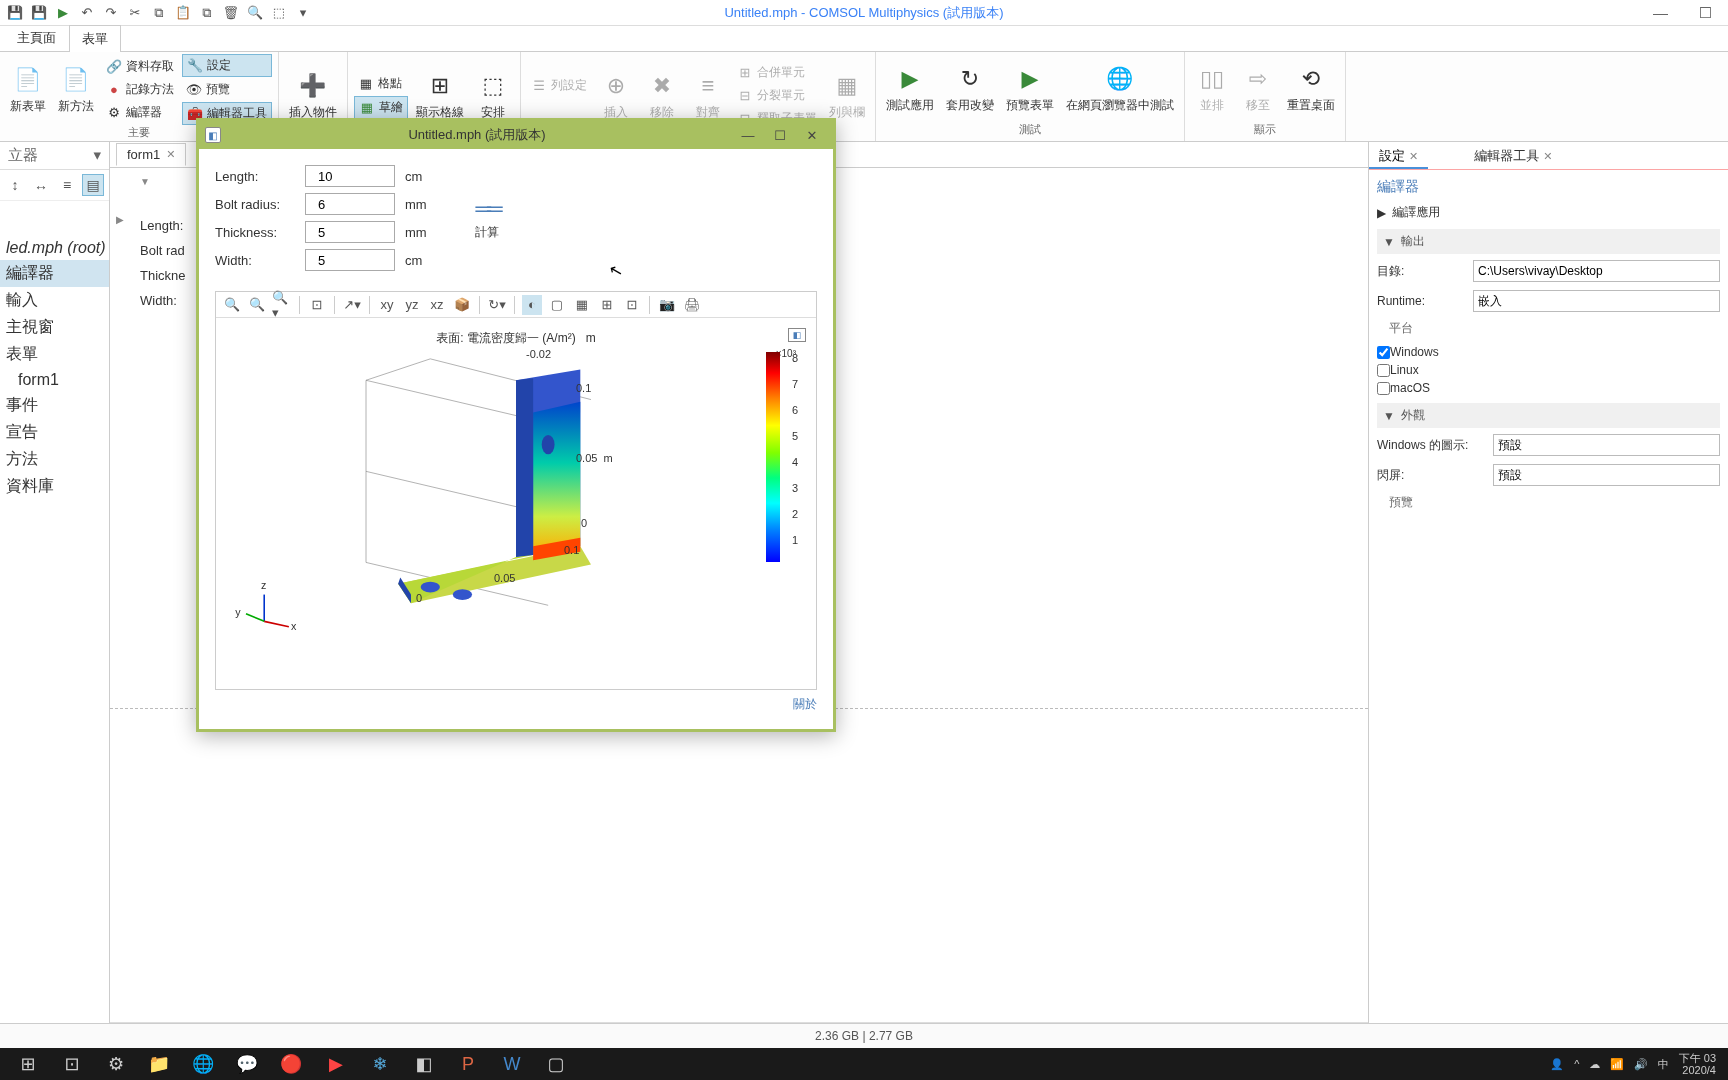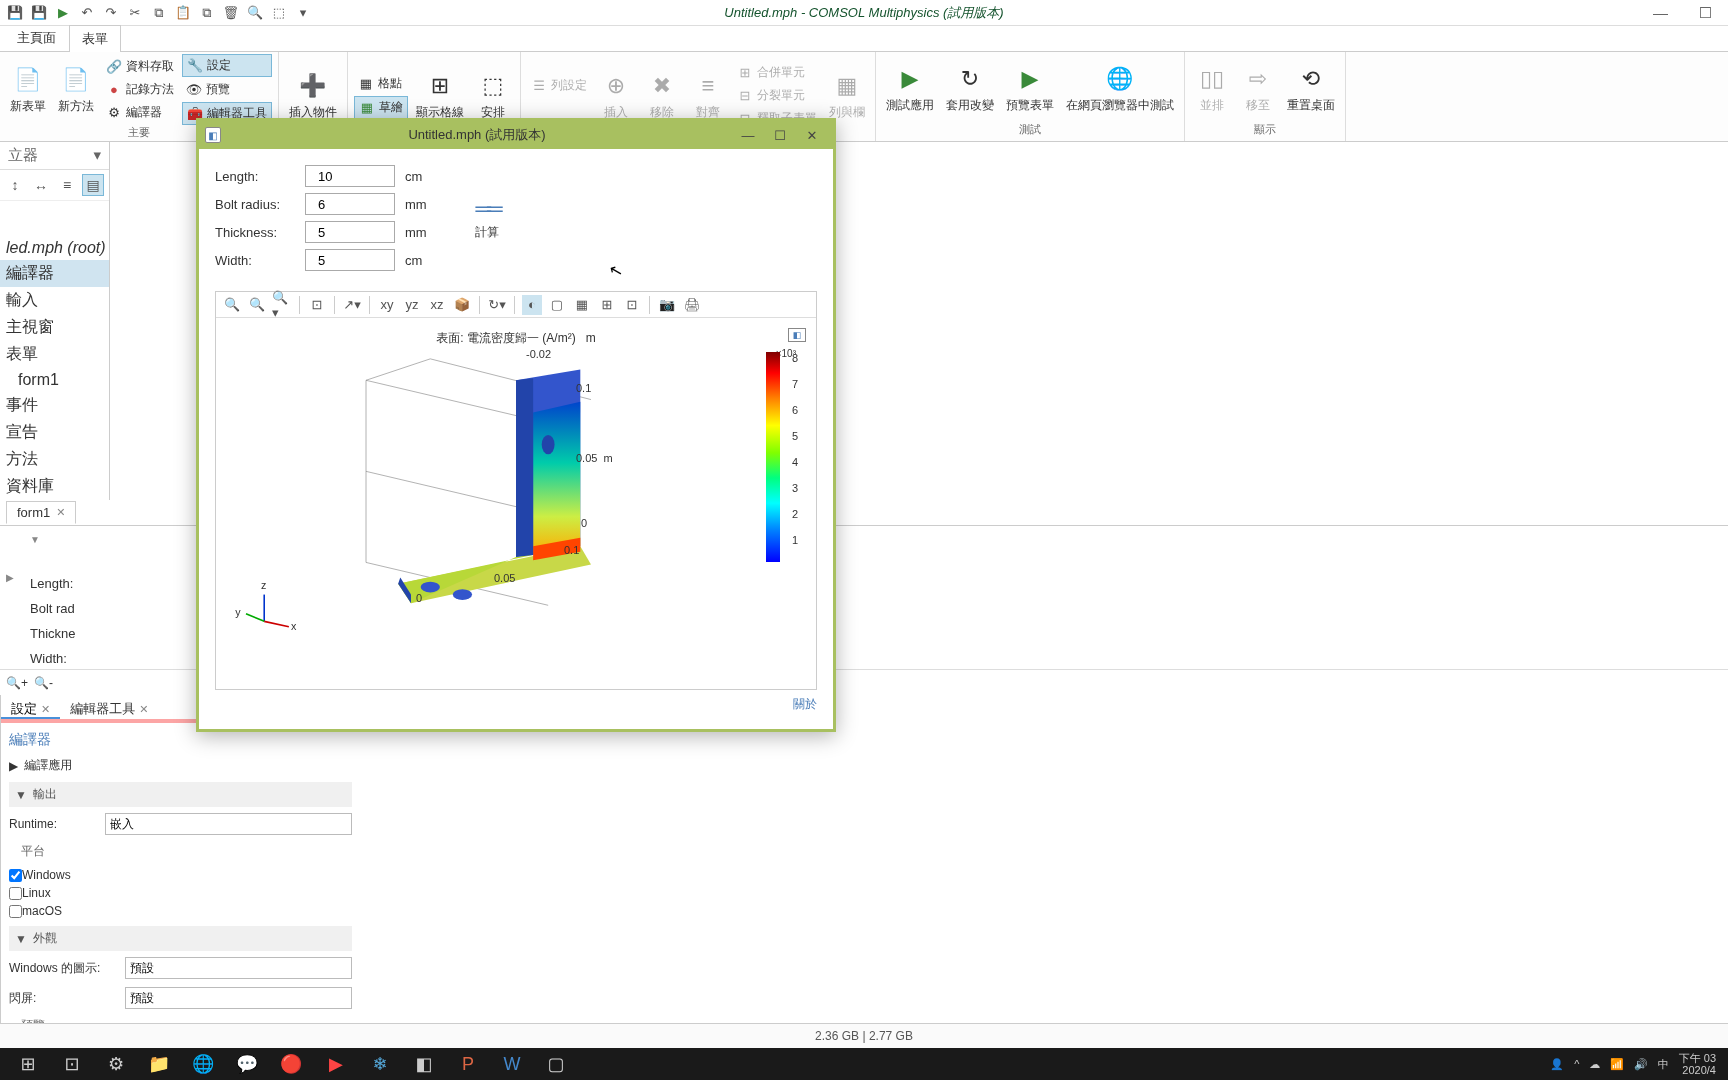--- a/index.html
+++ b/index.html
@@ -2,21 +2,21 @@
 <html><head>
 <meta charset="utf-8">
 <style>
 * { box-sizing: border-box; margin: 0; padding: 0; font-family: "Microsoft YaHei", "Segoe UI", sans-serif; }
 body { width: 1728px; height: 1080px; background: #fff; overflow: hidden; font-size: 12px; color: #333; position: relative; }
 
 
 .titlebar { height: 26px; background: #fff; display: flex; align-items: center; border-bottom: 1px solid #ddd; }
 .quick-access { display: flex; gap: 6px; padding-left: 6px; align-items: center; }
 .quick-access .qa-btn { width: 18px; height: 18px; display: flex; align-items: center; justify-content: center; font-size: 13px; color: #555; cursor: pointer; }
-.titlebar-title { position: absolute; left: 50%; transform: translateX(-50%); font-size: 13px; color: #14532d; font-style: italic; }
+.titlebar-title { position: absolute; left: 50%; transform: translateX(-50%); font-size: 13px; color: #3b82f6; }
 .win-controls { margin-left: auto; display: flex; }
 .win-controls div { width: 45px; height: 26px; display: flex; align-items: center; justify-content: center; font-size: 15px; color: #666; }
 
 
 .ribbon-tabs { height: 26px; display: flex; align-items: flex-end; border-bottom: 1px solid #ccc; padding-left: 4px; }
 .ribbon-tab { padding: 4px 12px; font-size: 13px; border: 1px solid transparent; border-bottom: none; }
 .ribbon-tab.active { background: #fff; border-color: #ccc; position: relative; top: 1px; }
 
 
 .ribbon { height: 90px; background: #fdfdfd; border-bottom: 1px solid #ccc; display: flex; }
@@ -25,21 +25,21 @@
 .ribbon-group-label { font-size: 11px; color: #666; padding-bottom: 2px; }
 .big-btn { display: flex; flex-direction: column; align-items: center; justify-content: center; padding: 2px 4px; font-size: 12px; cursor: pointer; min-width: 42px; }
 .big-btn .icon { width: 32px; height: 32px; display: flex; align-items: center; justify-content: center; font-size: 22px; margin-bottom: 2px; }
 .small-btn { display: flex; align-items: center; gap: 4px; padding: 2px 4px; font-size: 12px; cursor: pointer; white-space: nowrap; }
 .small-btn .icon { width: 16px; height: 16px; display: flex; align-items: center; justify-content: center; font-size: 13px; }
 .small-btn-col { display: flex; flex-direction: column; gap: 2px; }
 .small-btn.active { background: #cce4f0; border: 1px solid #7ab8d8; }
 .small-btn.disabled, .big-btn.disabled { opacity: 0.4; pointer-events: none; }
 
 
-.main-area { position: absolute; top: 142px; bottom: 32px; left: 0; right: 0; display: flex; flex-direction: column; }
+.main-area { position: absolute; top: 142px; bottom: 32px; left: 0; right: 0; display: flex; }
 .left-panel { width: 110px; background: #fff; border-right: 1px solid #ccc; }
 .panel-header { padding: 4px 8px; font-size: 15px; color: #666; border-bottom: 1px solid #ddd; display: flex; justify-content: space-between; }
 .toolbar-row { padding: 4px; display: flex; gap: 4px; border-bottom: 1px solid #eee; }
 .toolbar-row span { width: 22px; height: 22px; display: flex; align-items: center; justify-content: center; font-size: 14px; color: #555; }
 .tree { font-size: 16px; margin-top: 35px; }
 .tree-item { padding: 3px 6px; cursor: pointer; white-space: nowrap; overflow: hidden; }
 .tree-item.root { font-style: italic; }
 .tree-item.selected { background: #d0e4f0; }
 
 .center-panel { flex: 1; background: #f5f5f5; display: flex; flex-direction: column; position: relative; }
@@ -50,21 +50,21 @@
 .canvas { flex: 1; background: #fff; margin: 0; position: relative; overflow: hidden; }
 .canvas-toolbar { position: absolute; bottom: 0; left: 0; right: 0; height: 26px; background: #fff; border-top: 1px solid #ddd; display: flex; align-items: center; padding: 0 6px; gap: 6px; }
 
 
 .ruler-mark { position: absolute; font-size: 10px; color: #888; }
 .design-labels { position: absolute; top: 50px; left: 30px; font-size: 13px; color: #333; }
 .design-labels div { margin-bottom: 10px; }
 
 
 .right-panel { width: 360px; background: #fff; border-left: 1px solid #ccc; display: flex; flex-direction: column; }
-.right-tabs { height: 28px; display: flex; border-bottom: 4px solid #fca5a5; }
+.right-tabs { height: 28px; display: flex; border-bottom: 1px solid #fca5a5; gap: 36px; }
 .right-tab { padding: 5px 10px; font-size: 13px; cursor: pointer; }
 .right-tab.active { border-bottom: 2px solid #4a90d9; color: #000; }
 .right-tab .close { margin-left: 4px; color: #888; font-size: 11px; }
 .right-content { flex: 1; padding: 8px; overflow: auto; }
 .section-title { color: #4a7db8; font-size: 14px; margin-bottom: 6px; }
 .section-row { display: flex; align-items: center; gap: 6px; font-size: 12px; margin-bottom: 4px; padding: 2px 0; }
 .section-header { background: #f0f0f0; padding: 4px 6px; font-size: 12px; margin: 6px 0 4px; display: flex; gap: 6px; align-items: center; color: #555; cursor: pointer; }
 .field-label { width: 90px; }
 .field-input { flex: 1; border: 1px solid #bbb; padding: 2px 4px; font-size: 12px; height: 22px; }
 .chk { display: flex; align-items: center; padding: 2px 0; }
@@ -361,20 +361,24 @@
     <div class="right-content">
       <div class="section-title">編譯器</div>
       <div class="section-row">
           <span>▶</span>
           <span>編譯應用</span>
         </div>
       <div class="section-header">
           <span>▼</span>
           <span>輸出</span>
         </div>
+      <div class="section-row">
+        <span class="field-label">目錄:</span>
+        <input class="field-input" value="C:\Users\vivay\Desktop" style="">
+      </div>
       <div class="section-row">
         <span class="field-label">Runtime:</span>
         <input class="field-input" value="嵌入" style="">
       </div>
       <div class="section-row" style="padding-left:12px;color:#666">
           <span>平台</span>
         </div>
       <div class="chk">
           <input type="checkbox" checked="" style="">
           <span>Windows</span>

